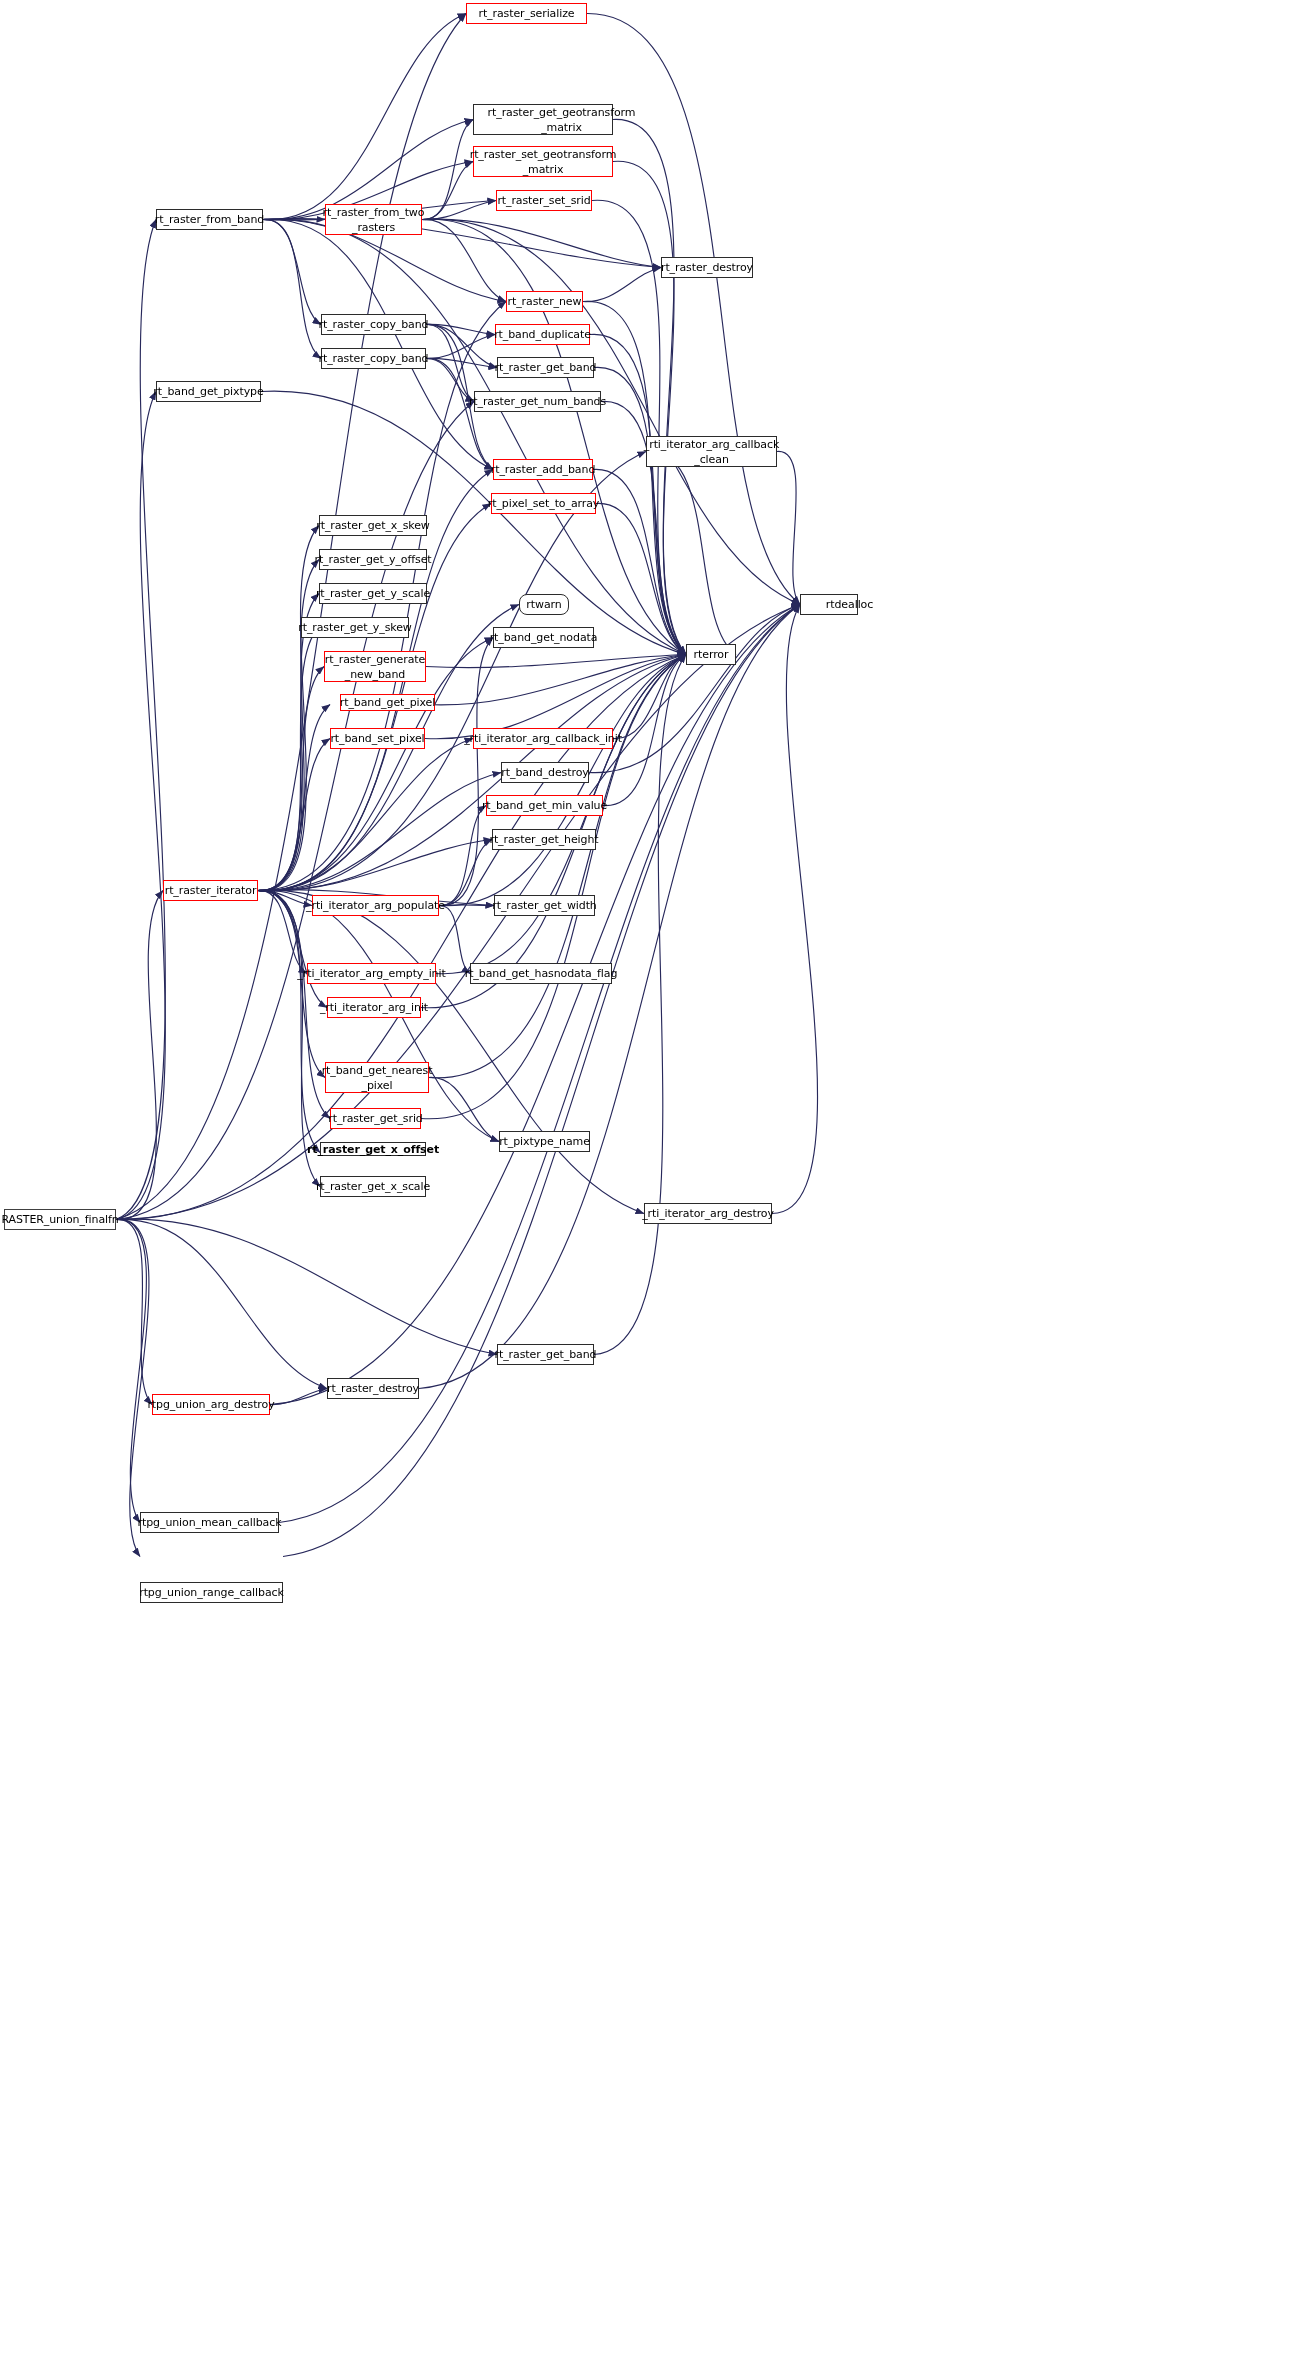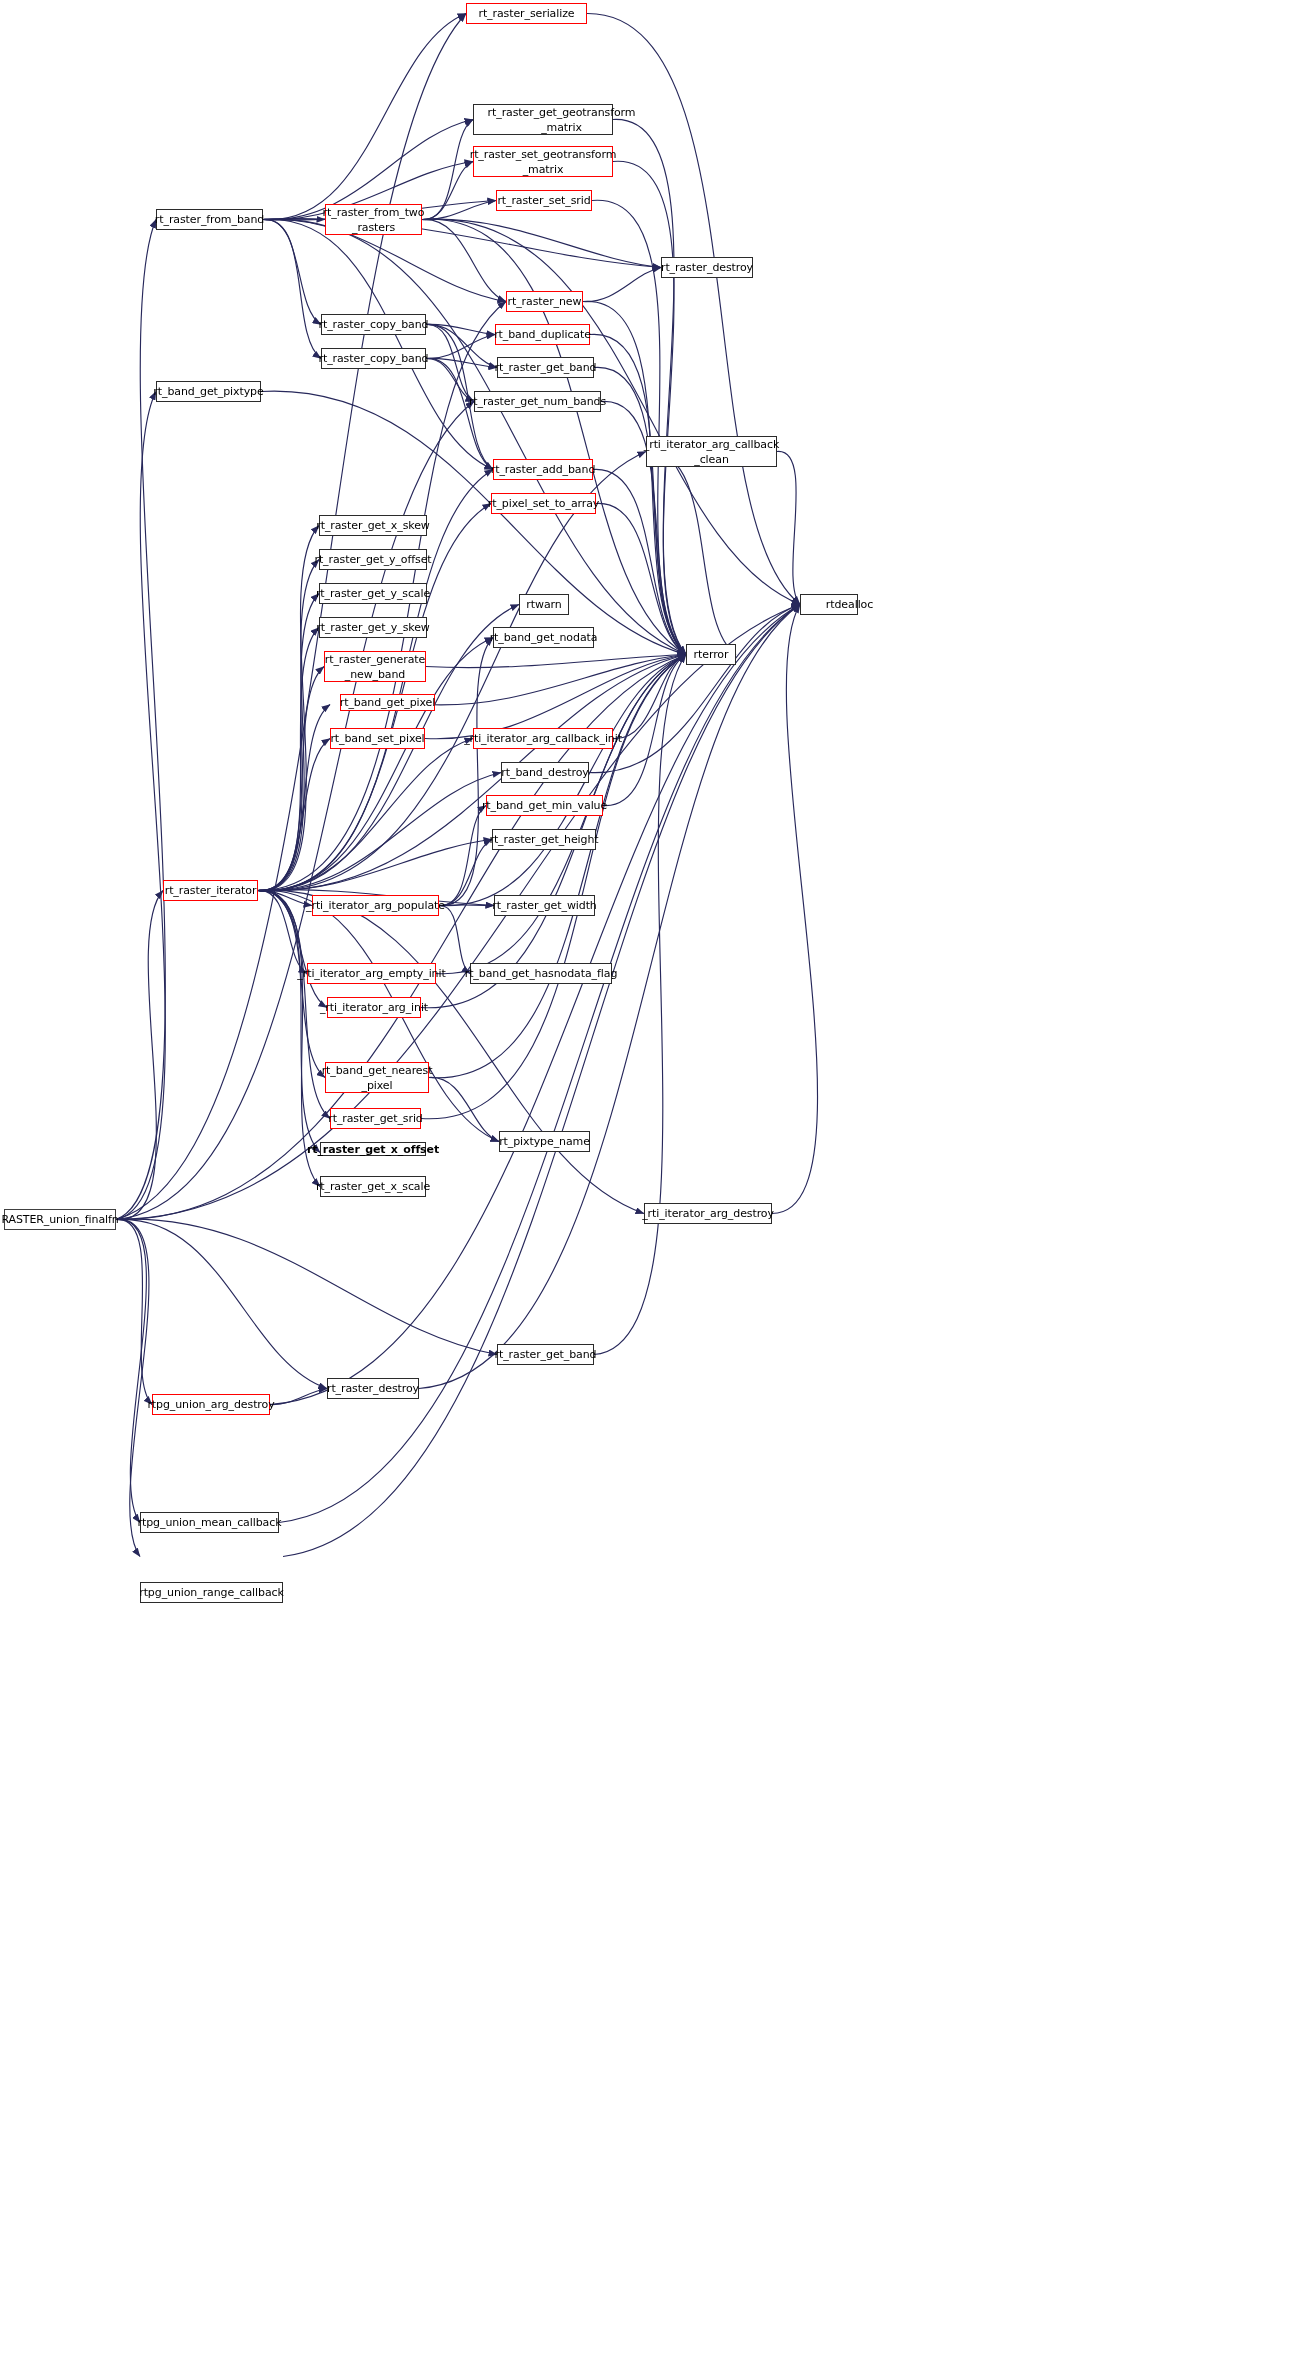--- a/index.html
+++ b/index.html
@@ -184,22 +184,22 @@
       <div class="node black" style="left: 497px; top: 357px; width: 97px; height: 21px;">rt_raster_get_band</div>
       <div class="node black" style="left: 156px; top: 381px; width: 105px; height: 21px;">rt_band_get_pixtype</div>
       <div class="node black" style="left: 474px; top: 391px; width: 127px; height: 21px;">rt_raster_get_num_bands</div>
       <div class="node black" style="left: 646px; top: 436px; width: 131px; height: 31px;">_rti_iterator_arg_callback
 _clean</div>
       <div class="node red" style="left: 493px; top: 459px; width: 100px; height: 21px;">rt_raster_add_band</div>
       <div class="node red" style="left: 491px; top: 493px; width: 105px; height: 21px;">rt_pixel_set_to_array</div>
       <div class="node black" style="left: 319px; top: 515px; width: 108px; height: 21px;">rt_raster_get_x_skew</div>
       <div class="node black" style="left: 319px; top: 549px; width: 108px; height: 21px;">rt_raster_get_y_offset</div>
       <div class="node black" style="left: 319px; top: 583px; width: 108px; height: 21px;">rt_raster_get_y_scale</div>
-      <div class="node black" style="left: 319px; top: 617px; width: 108px; height: 21px;">rt_raster_get_y_skew</div>
-      <div class="node black" style="left: 519px; top: 594px; width: 50px; height: 21px;">rtwarn</div>
+      <div class="node black" style="left: 301px; top: 617px; width: 108px; height: 21px;">rt_raster_get_y_skew</div>
+      <div class="node black" style="left: 519px; top: 594px; width: 50px; height: 21px; border-radius: 8px;">rtwarn</div>
       <div class="node red" style="left: 324px; top: 651px; width: 102px; height: 31px;">rt_raster_generate
 _new_band</div>
       <div class="node black" style="left: 493px; top: 627px; width: 101px; height: 21px;">rt_band_get_nodata</div>
       <div class="node black" style="left: 800px; top: 594px; width: 58px; height: 21px; padding-left: 44px;">rtdealloc</div>
       <div class="node black" style="left: 686px; top: 644px; width: 50px; height: 21px;">rterror</div>
       <div class="node red" style="left: 340px; top: 694px; width: 95px; height: 17px;">rt_band_get_pixel</div>
       <div class="node red" style="left: 330px; top: 728px; width: 95px; height: 21px;">rt_band_set_pixel</div>
       <div class="node red" style="left: 473px; top: 728px; width: 140px; height: 21px;">_rti_iterator_arg_callback_init</div>
       <div class="node black" style="left: 501px; top: 762px; width: 88px; height: 21px;">rt_band_destroy</div>
       <div class="node red" style="left: 486px; top: 795px; width: 117px; height: 21px;">rt_band_get_min_value</div>

